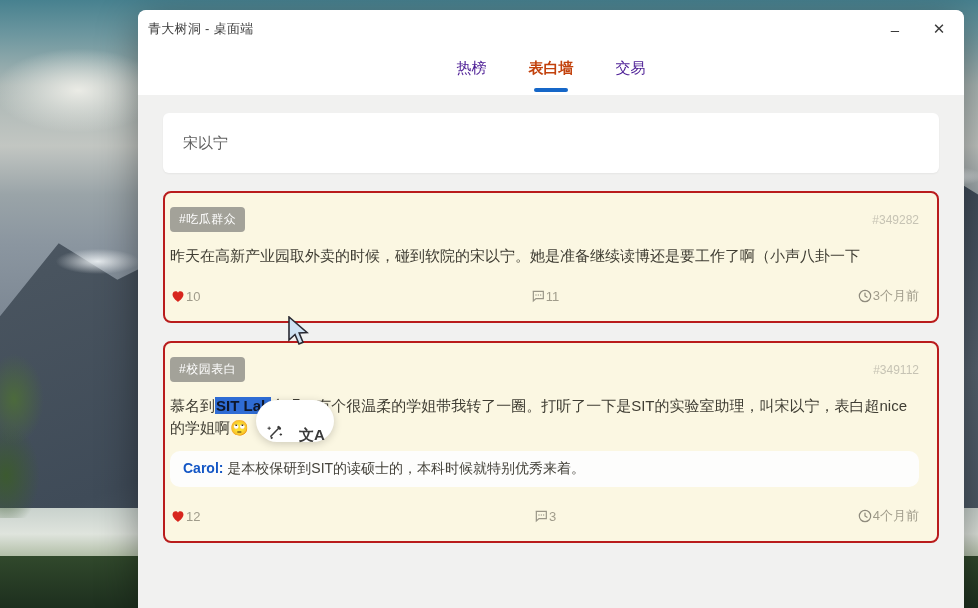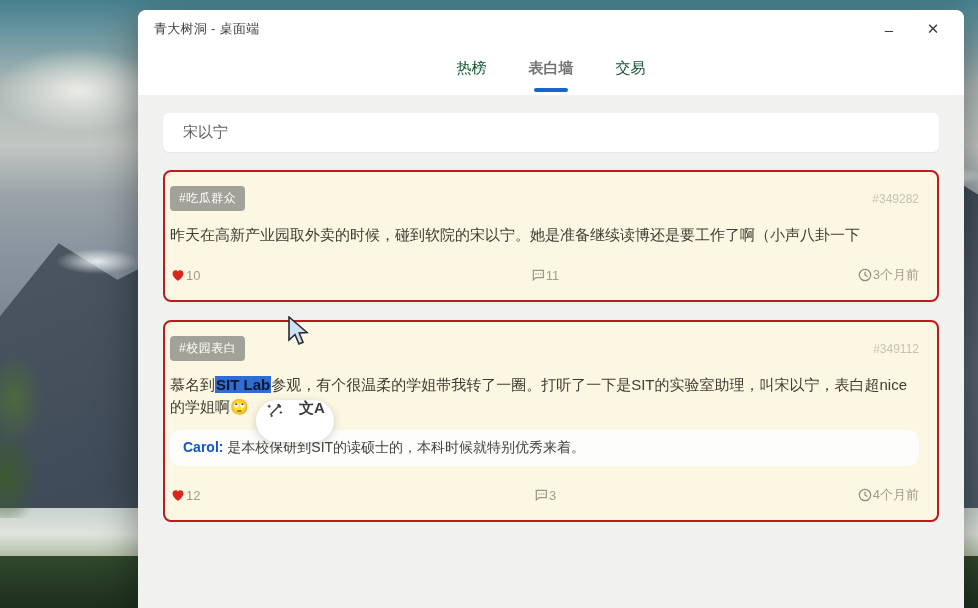--- a/index.html
+++ b/index.html
@@ -30,35 +30,35 @@
   .wp-branch { position:absolute; left:-18px; bottom:90px; width:80px; height:170px;
     background:radial-gradient(40px 60px at 40% 30%, #4c6a3c, rgba(60,90,50,0) 75%),
                radial-gradient(45px 70px at 30% 75%, #3c5a30, rgba(50,80,40,0) 75%);
     }
 
   
   .window { position:absolute; left:138px; top:10px; width:826px; height:598px;
     background:#f1f1f0; border-radius:8px 8px 0 0;
     box-shadow:0 10px 40px rgba(0,0,0,.40); overflow:hidden; }
   .titlebar { height:38px; background:#fff; display:flex; align-items:center;
-    padding:0 16px; border-radius:8px 8px 0 0; }
+    padding:0 10px; border-radius:8px 8px 0 0; }
   .title { font-size:13px; color:#3d3d3d; letter-spacing:.3px; }
   .win-controls { margin-left:auto; display:flex; align-items:center; gap:14px; }
   .win-btn { width:30px; height:26px; display:flex; align-items:center; justify-content:center;
     font-size:15px; color:#3a3a3a; cursor:default; }
   .tabbar { height:47px; background:#fff; display:flex; align-items:flex-start;
     justify-content:center; gap:34px; padding-top:9px; }
-  .tab { font-size:15px; color:#14532d; padding:2px 4px; position:relative; cursor:default; }
-  .tab.active { color:#737373; font-weight:bold; }
+  .tab { font-size:15px; color:#4c1d95; padding:2px 4px; position:relative; cursor:default; }
+  .tab.active { color:#c2410c; font-weight:bold; }
   .tab.active .tab-underline { position:absolute; left:50%; transform:translateX(-50%);
     bottom:-12px; width:34px; height:4px; border-radius:2px; background:#1667c8; }
 
   .content { padding:18px 25px 0 25px; }
 
-  .searchbox { width:100%; height:39px; background:#fff; border:none; border-radius:6px;
+  .searchbox { width:100%; height:60px; background:#fff; border:none; border-radius:6px;
     padding:0 20px; font-size:15px; color:#5f5f5f; outline:none;
     box-shadow:0 1px 2px rgba(0,0,0,.05); font-family:inherit; }
 
   .card { background:#fbf7e2; border:2px solid #b91c1c; border-radius:8px;
     padding:14px 18px 16px 5px; margin-top:18px; }
   .card-head { display:flex; align-items:center; }
   .tag-badge { background:#a3a299; color:#fff; font-size:12px; padding:4px 9px;
     border-radius:4px; letter-spacing:.5px; }
   .post-id { margin-left:auto; font-size:12px; color:#c6c3b4; }
   .card-body { margin-top:13px; font-size:15px; color:#3f3d33; line-height:22px; }
@@ -71,21 +71,21 @@
   .card-foot { margin-top:20px; display:flex; align-items:center; font-size:13px; color:#a09c8b; }
   .foot-group { display:flex; align-items:center; }
   .foot-left { flex:1; }
   .foot-mid { flex:1; justify-content:center; }
   .foot-right { flex:1; justify-content:flex-end; }
   .icon16 { width:16px; height:16px; display:inline-block; }
 
   
   .mini-popup { position:absolute; left:256px; top:400px; width:78px; height:42px;
     background:#fff; border-radius:21px; box-shadow:0 2px 8px rgba(0,0,0,.18);
-    display:flex; align-items:flex-start; justify-content:center; gap:14px; z-index:40; }
+    display:flex; align-items:flex-end; justify-content:center; gap:14px; z-index:40; }
   .translate-glyph { font-size:15px; color:#3a3a3a; font-weight:bold; line-height:1; }
 
   
   .cursor { position:absolute; left:287px; top:316px; z-index:50; pointer-events:none; }
 </style>
 </head>
 <body>
 
 <div class="wallpaper">
   <div class="wp-clouds"></div>

